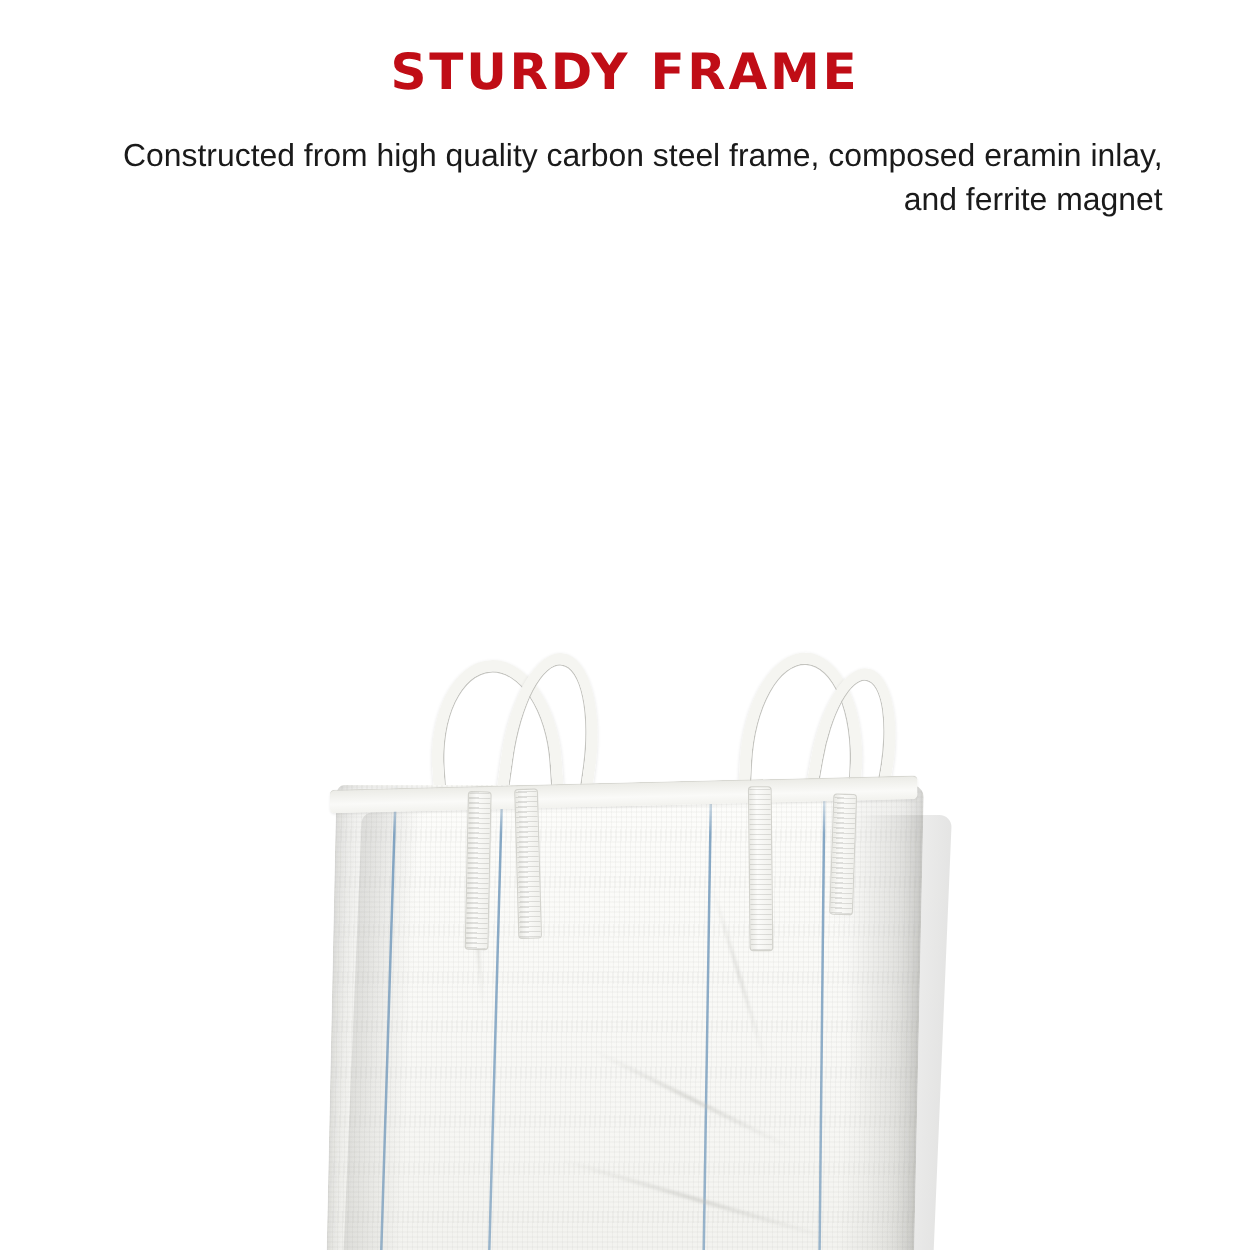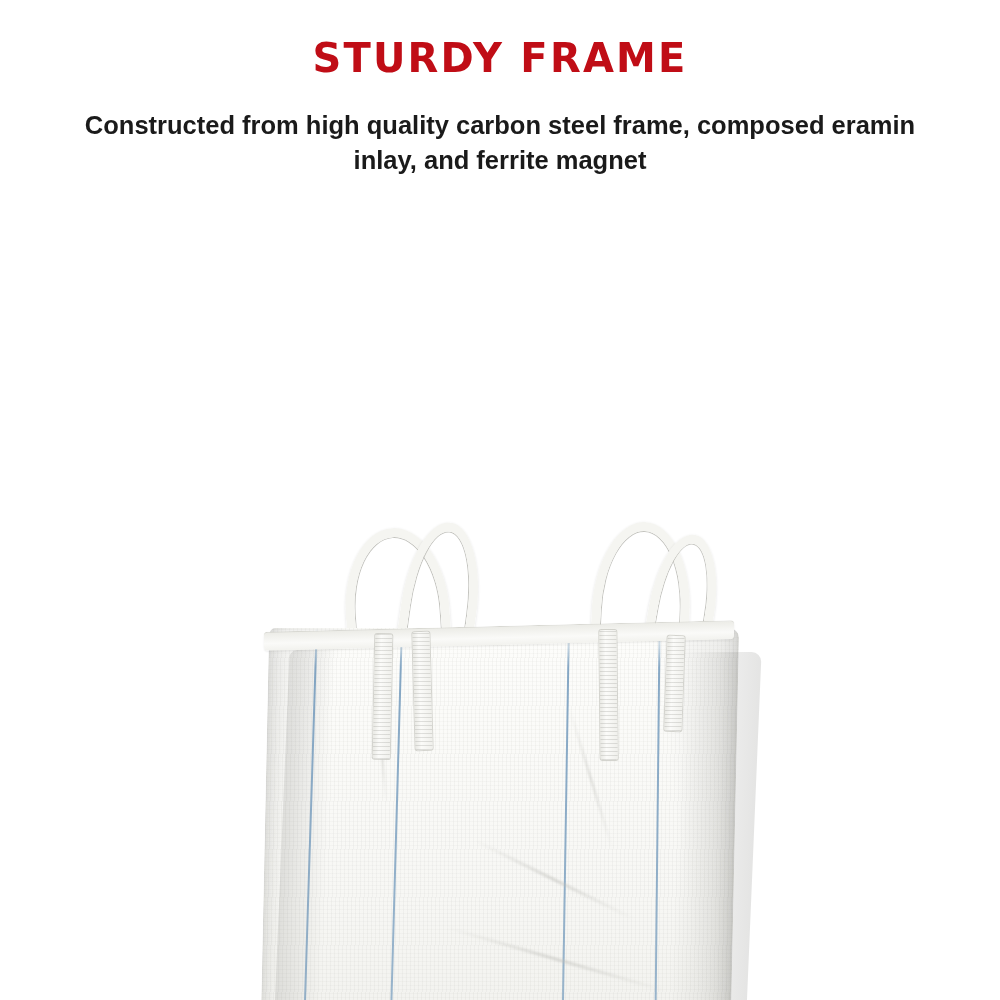--- a/index.html
+++ b/index.html
@@ -37,22 +37,22 @@
     margin: 0;
     line-height: 1.2;
   }
   .subhead {
     margin: 26px auto 0 auto;
     width: 860px;
     font-family: "Liberation Sans", sans-serif;
     font-size: 25.5px;
     line-height: 1.38;
     color: #1a1a1a;
-    text-align: center;
-    font-weight: 700;
+    text-align: right;
+    font-weight: 400;
   }
 
   
   .photo-area {
     position: absolute;
     left: 0;
     top: 240px;
     width: 1000px;
     height: 760px;
     background: #ffffff;

